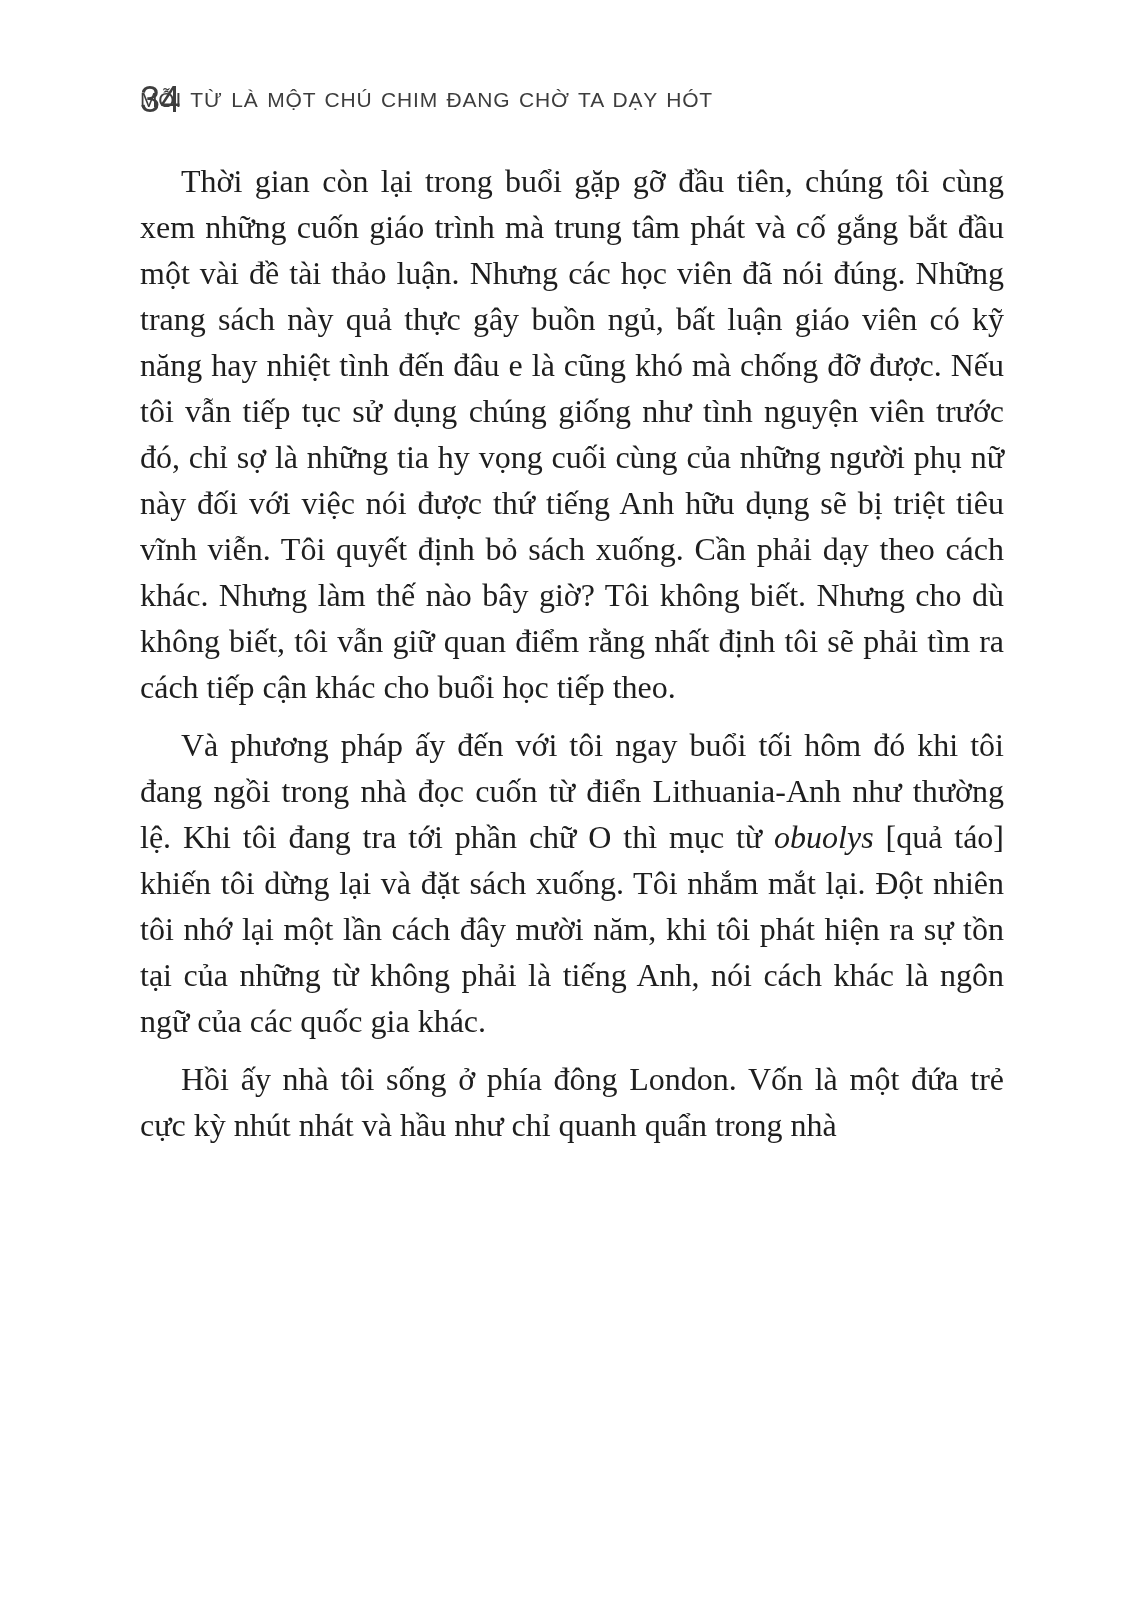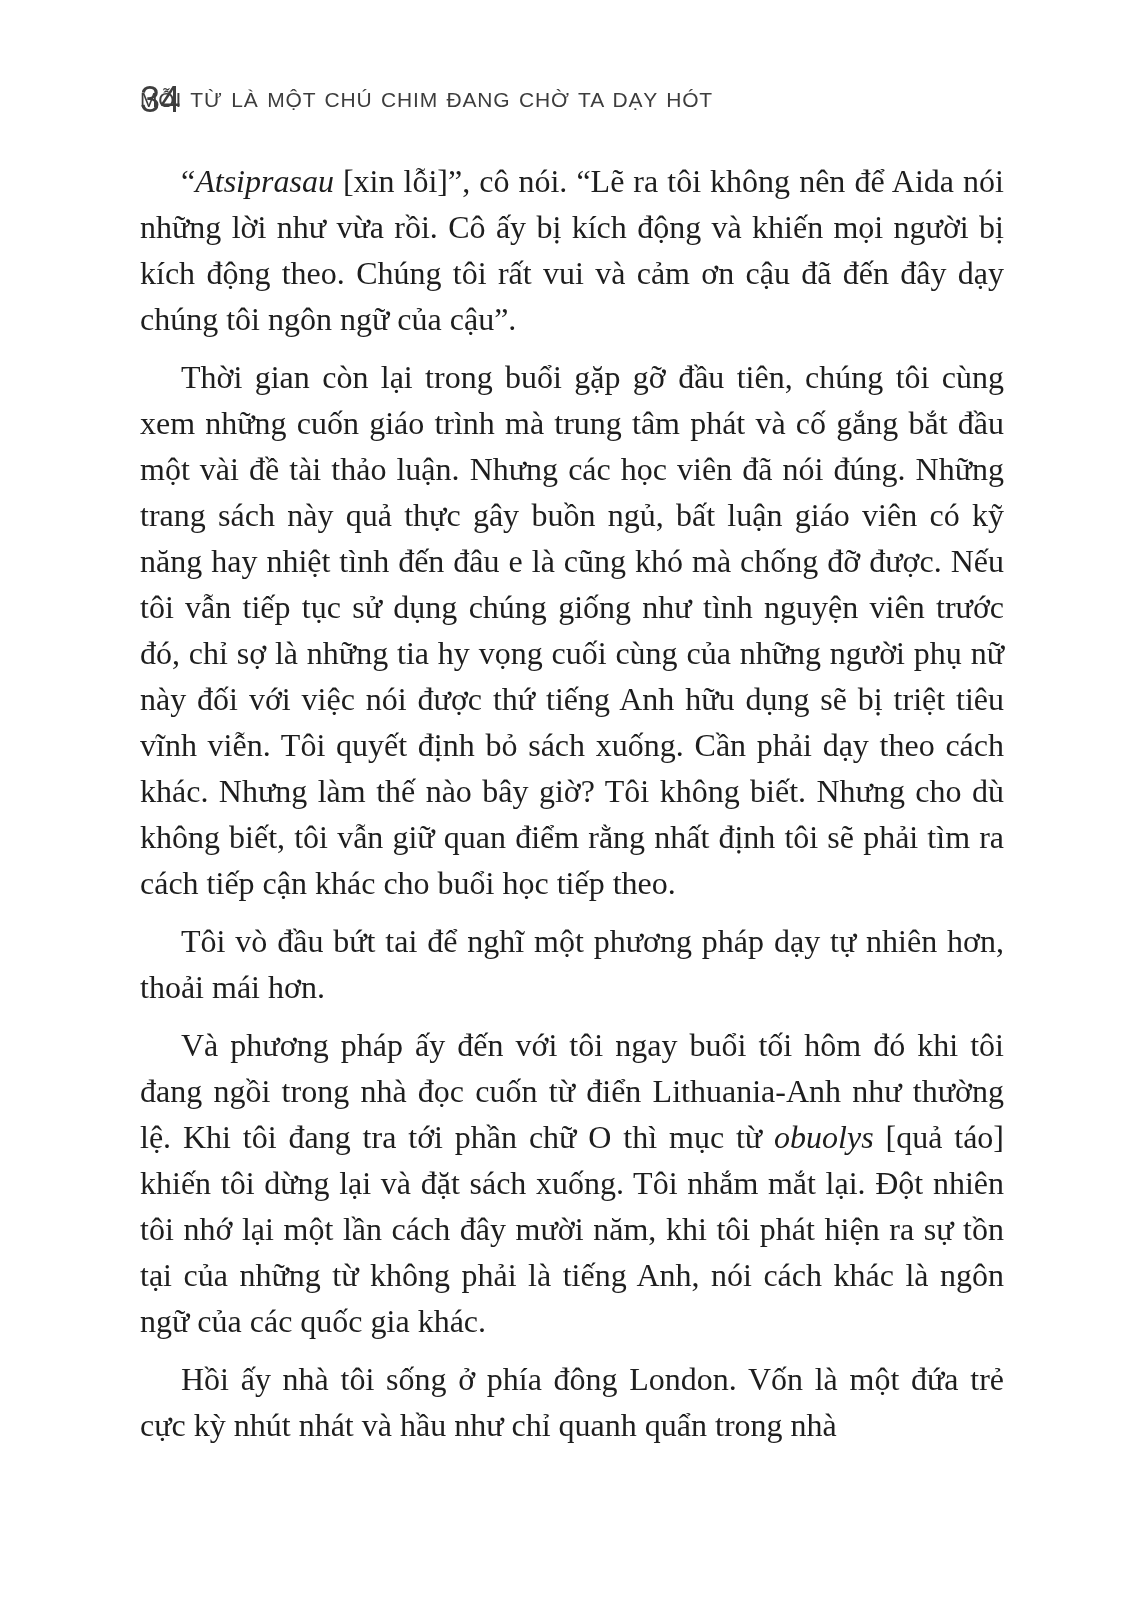--- a/index.html
+++ b/index.html
@@ -57,19 +57,17 @@
 </head>
 <body>
 
 <div class="page" style="--page-bg: #ffffff; --body-color: #1e1e1e; --header-color: #3d3d3d;">
   <div class="running-head">
     <span class="page-number">34</span>
     <div class="running-title">MỖI TỪ LÀ MỘT CHÚ CHIM ĐANG CHỜ TA DẠY HÓT</div>
   </div>
 
   <section class="body-text">
-      <p><span>“</span><i>Atsiprasau</i><span> [xin lỗi]”, cô nói. “Lẽ ra tôi không nên để Aida nói những lời như vừa rồi. Cô ấy bị kích động và khiến mọi người bị kích động theo. Chúng tôi rất vui và cảm ơn cậu đã đến đây dạy chúng tôi ngôn ngữ của cậu”.</span></p>
       <p><span>Thời gian còn lại trong buổi gặp gỡ đầu tiên, chúng tôi cùng xem những cuốn giáo trình mà trung tâm phát và cố gắng bắt đầu một vài đề tài thảo luận. Nhưng các học viên đã nói đúng. Những trang sách này quả thực gây buồn ngủ, bất luận giáo viên có kỹ năng hay nhiệt tình đến đâu e là cũng khó mà chống đỡ được. Nếu tôi vẫn tiếp tục sử dụng chúng giống như tình nguyện viên trước đó, chỉ sợ là những tia hy vọng cuối cùng của những người phụ nữ này đối với việc nói được thứ tiếng Anh hữu dụng sẽ bị triệt tiêu vĩnh viễn. Tôi quyết định bỏ sách xuống. Cần phải dạy theo cách khác. Nhưng làm thế nào bây giờ? Tôi không biết. Nhưng cho dù không biết, tôi vẫn giữ quan điểm rằng nhất định tôi sẽ phải tìm ra cách tiếp cận khác cho buổi học tiếp theo.</span></p>
-      <p><span>Tôi vò đầu bứt tai để nghĩ một phương pháp dạy tự nhiên hơn, thoải mái hơn.</span></p>
       <p><span>Và phương pháp ấy đến với tôi ngay buổi tối hôm đó khi tôi đang ngồi trong nhà đọc cuốn từ điển Lithuania-Anh như thường lệ. Khi tôi đang tra tới phần chữ O thì mục từ </span><i>obuolys</i><span> [quả táo] khiến tôi dừng lại và đặt sách xuống. Tôi nhắm mắt lại. Đột nhiên tôi nhớ lại một lần cách đây mười năm, khi tôi phát hiện ra sự tồn tại của những từ không phải là tiếng Anh, nói cách khác là ngôn ngữ của các quốc gia khác.</span></p>
       <p><span>Hồi ấy nhà tôi sống ở phía đông London. Vốn là một đứa trẻ cực kỳ nhút nhát và hầu như chỉ quanh quẩn trong nhà</span></p>
     </section>
 </div>
 
 </body></html>

